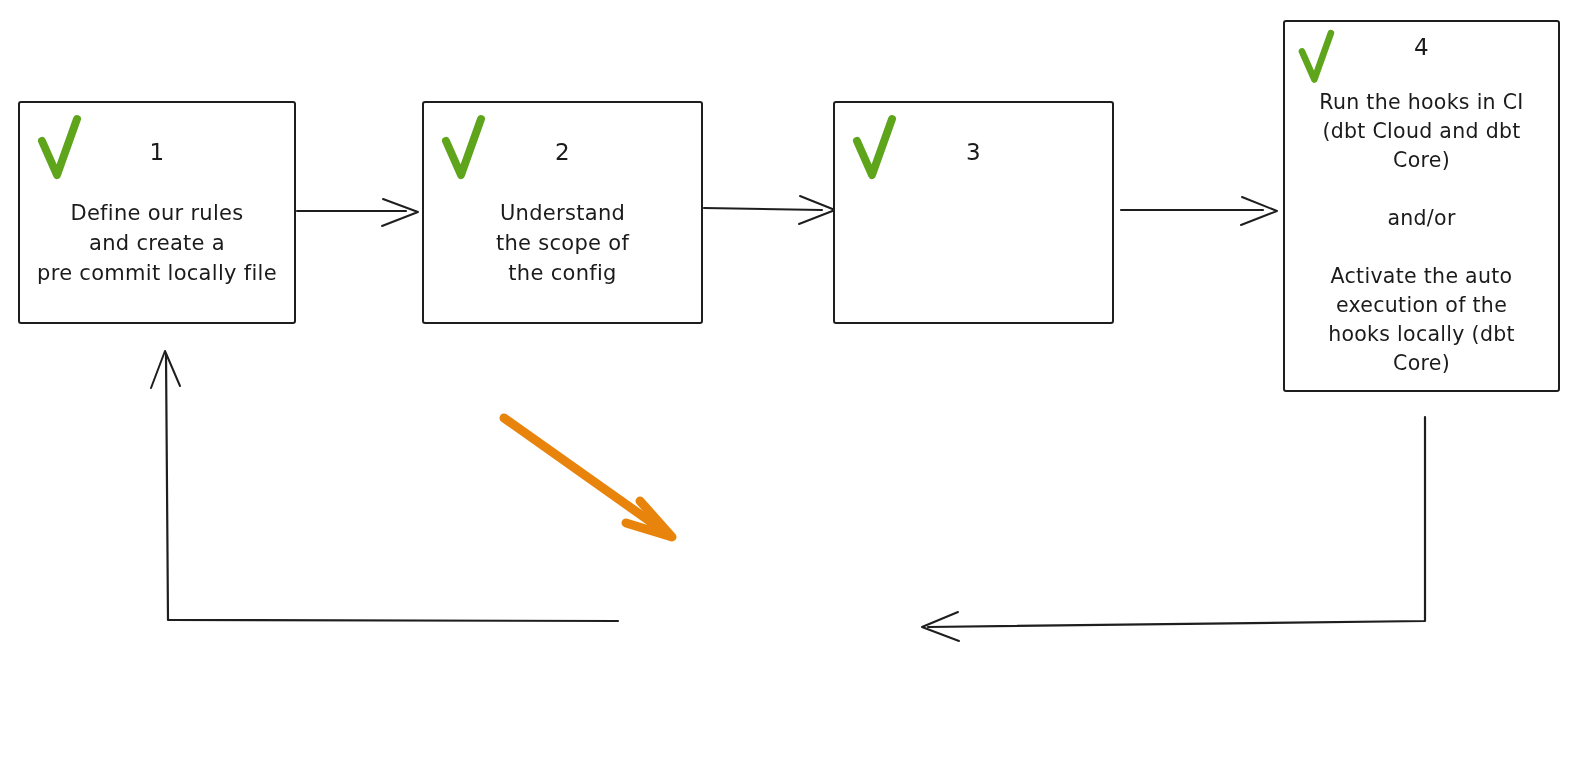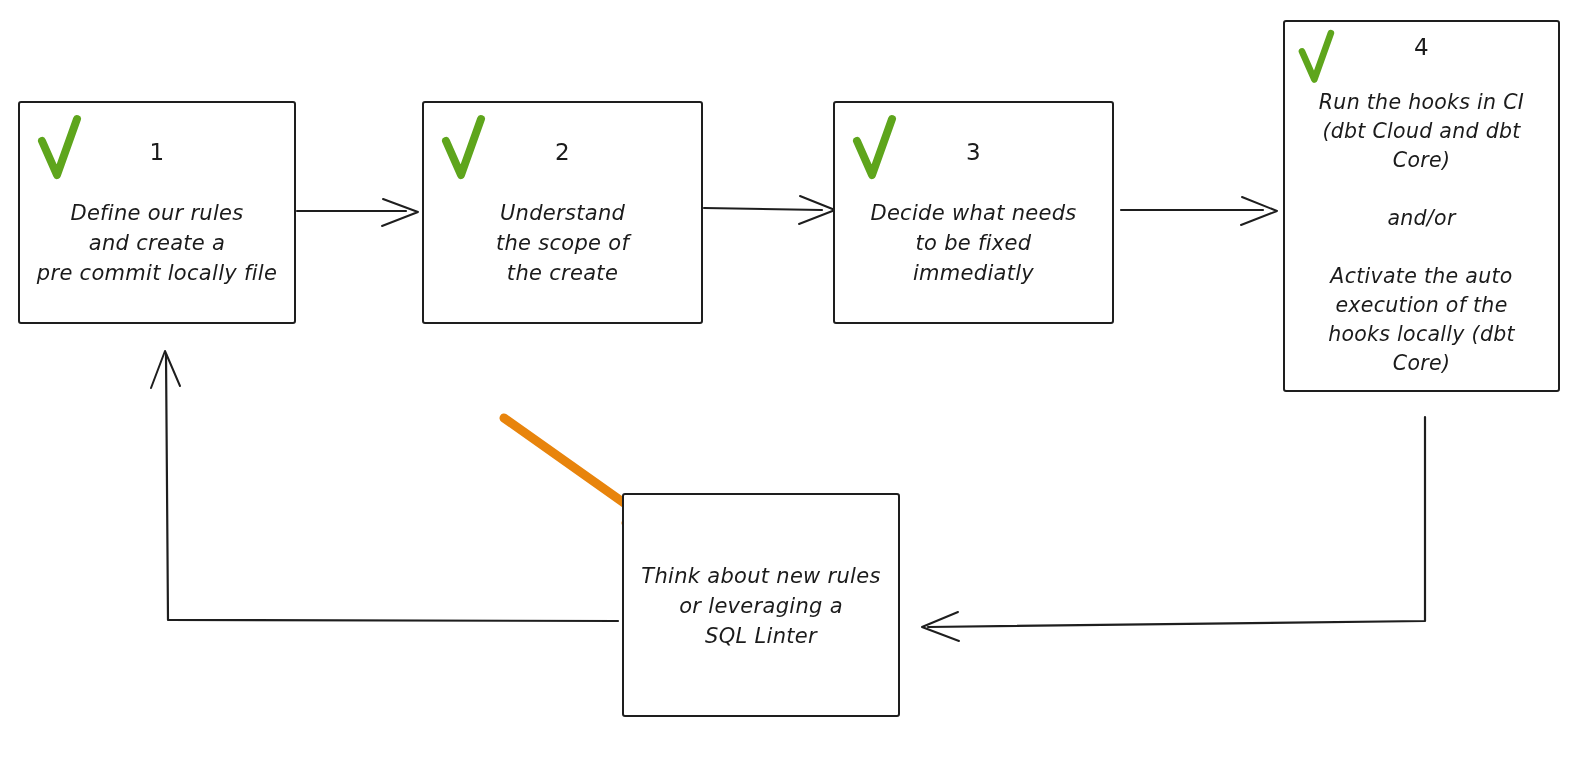--- a/index.html
+++ b/index.html
@@ -30,21 +30,21 @@
     position:absolute;left:0;right:0;top:36px;
     text-align:center;
     font-size:23px;color:#1b1b1b;letter-spacing:.5px;
   }
   .box-step4 .box-number{top:12px;}
   .box-text{
     position:absolute;left:4px;right:4px;top:95px;
     text-align:center;
     white-space:pre-line;
     font-size:21px;line-height:30px;
-    color:#1b1b1b;letter-spacing:.3px;font-style:italic;
+    color:#1b1b1b;letter-spacing:.3px;
   }
   .box-step4 .box-text{top:66px;line-height:29px;font-size:20.5px;}
   .box-loop .box-text{top:66px;}
   .check{
     position:absolute;left:16px;top:10px;width:46px;height:72px;
   }
   .box-step4 .check{left:12px;top:6px;width:38px;height:60px;}
 </style>
 </head>
 <body>
@@ -94,49 +94,41 @@
 pre commit locally file</div>
   </div>
 
   <div class="box box-step2">
     <svg class="check" viewBox="0 0 46 72">
       <path d="M6 28 L21 62 L41 6" fill="none" stroke-width="8" stroke-linecap="round" stroke-linejoin="round" stroke="#5ea51c"></path>
     </svg>
     <div class="box-number">2</div>
     <div class="box-text">Understand
 the scope of
-the create</div>
+the config</div>
   </div>
 
   <div class="box box-step3">
     <svg class="check" viewBox="0 0 46 72">
       <path d="M6 28 L21 62 L41 6" fill="none" stroke-width="8" stroke-linecap="round" stroke-linejoin="round" stroke="#5ea51c"></path>
     </svg>
     <div class="box-number">3</div>
-    <div class="box-text">Decide what needs
-to be fixed
-immediatly</div>
   </div>
 
   <div class="box box-step4">
     <svg class="check" viewBox="0 0 46 72">
       <path d="M6 28 L21 62 L41 6" fill="none" stroke-width="8" stroke-linecap="round" stroke-linejoin="round" stroke="#5ea51c"></path>
     </svg>
     <div class="box-number">4</div>
     <div class="box-text">Run the hooks in CI
 (dbt Cloud and dbt
 Core)
 
 and/or
 
 Activate the auto
 execution of the
 hooks locally (dbt
 Core)</div>
   </div>
 
-  <div class="box box-loop">
-    <div class="box-text">Think about new rules
-or leveraging a
-SQL Linter</div>
-  </div>
 
 </div>
 
 </body></html>

